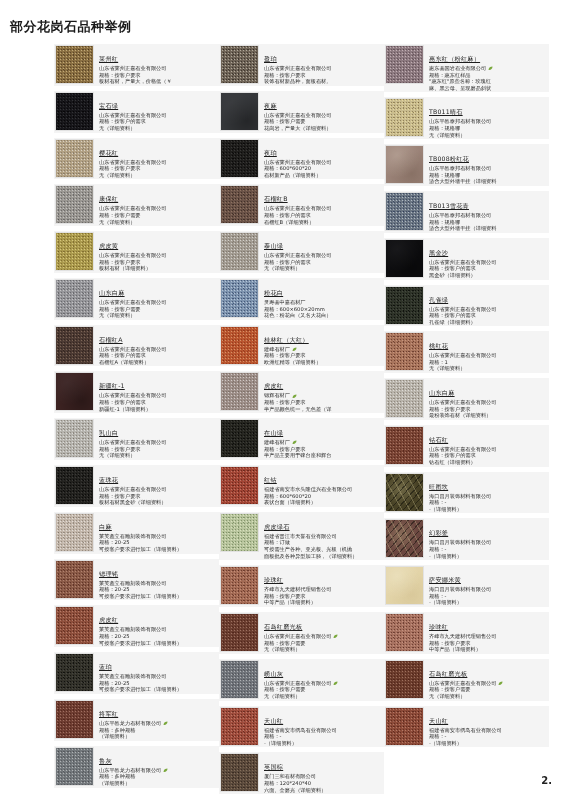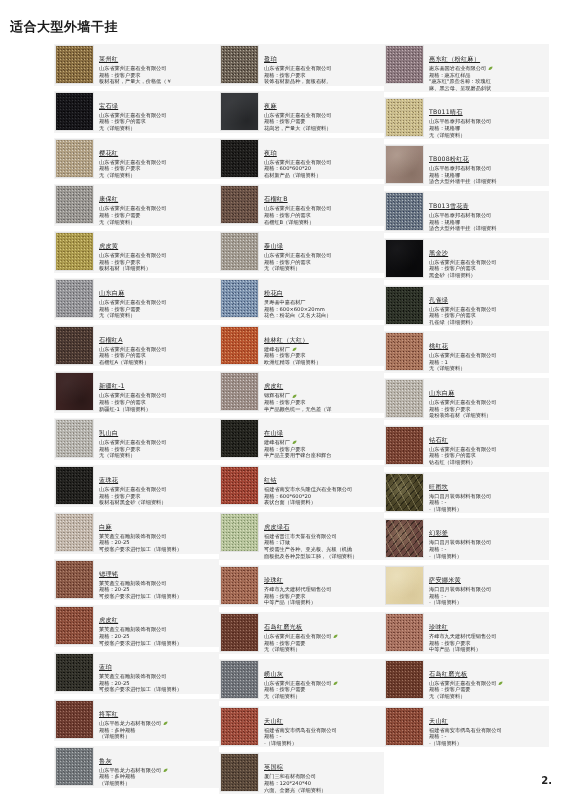--- a/index.html
+++ b/index.html
@@ -101,21 +101,21 @@
     background: #ffffff;
   }
 </style>
 </head>
 <body>
 
 <div id="page">
 
   <div id="topbar"></div>
 
-  <h1 id="page-title">适合大型外墙干挂</h1>
+  <h1 id="page-title">部分花岗石品种举例</h1>
 
   <div id="columns">
       <div class="column c1">
         <div class="entry">
           <div class="thumb" style="background-color: rgb(138, 111, 66);">
             <div class="grain" style="background: radial-gradient(rgba(255, 235, 180, 0.55) 0.6px, transparent 0.7px) 0px 0px / 3px 3px, radial-gradient(rgba(40, 25, 10, 0.55) 0.6px, transparent 0.7px) 1px 2px / 3px 3px, radial-gradient(rgba(255, 235, 180, 0.55) 0.5px, transparent 0.6px) 2px 1px / 4px 4px, radial-gradient(rgba(40, 25, 10, 0.55) 0.7px, transparent 0.8px) 0px 1px / 5px 5px;"></div>
           </div>
           <div class="info">
             <div><a class="pname">莱州红</a></div>
             <div class="pline">山东省莱州正嘉石业有限公司</div>

